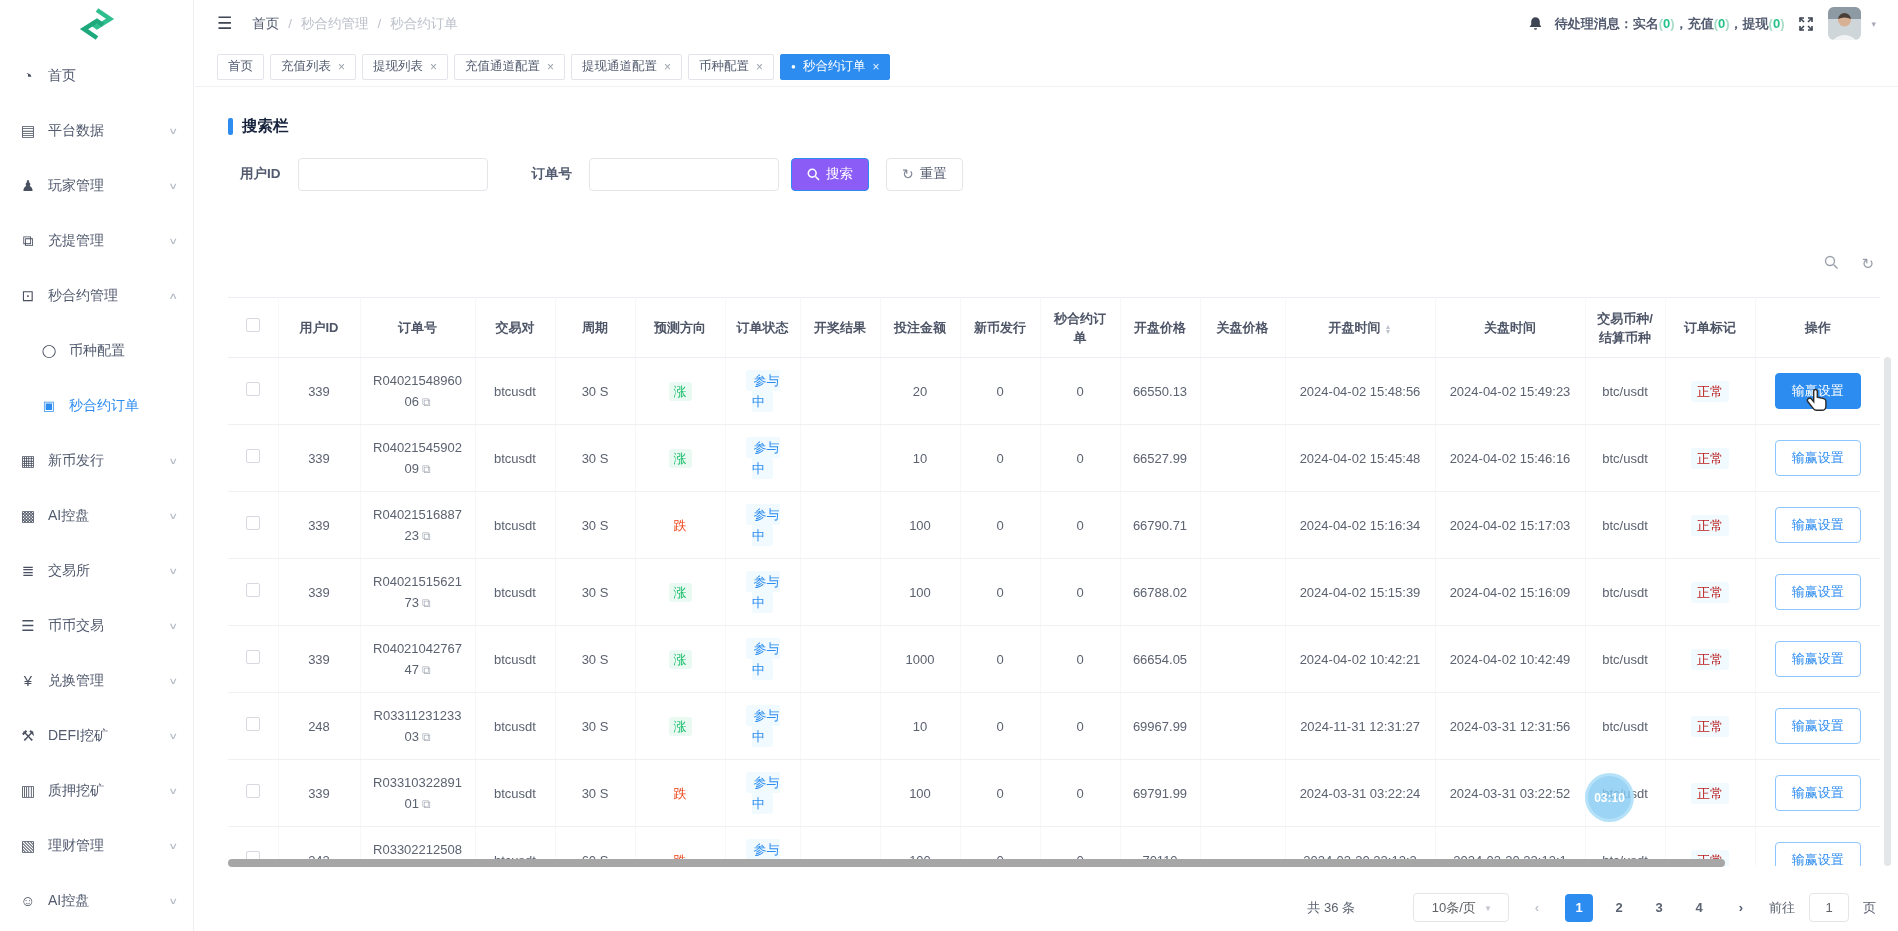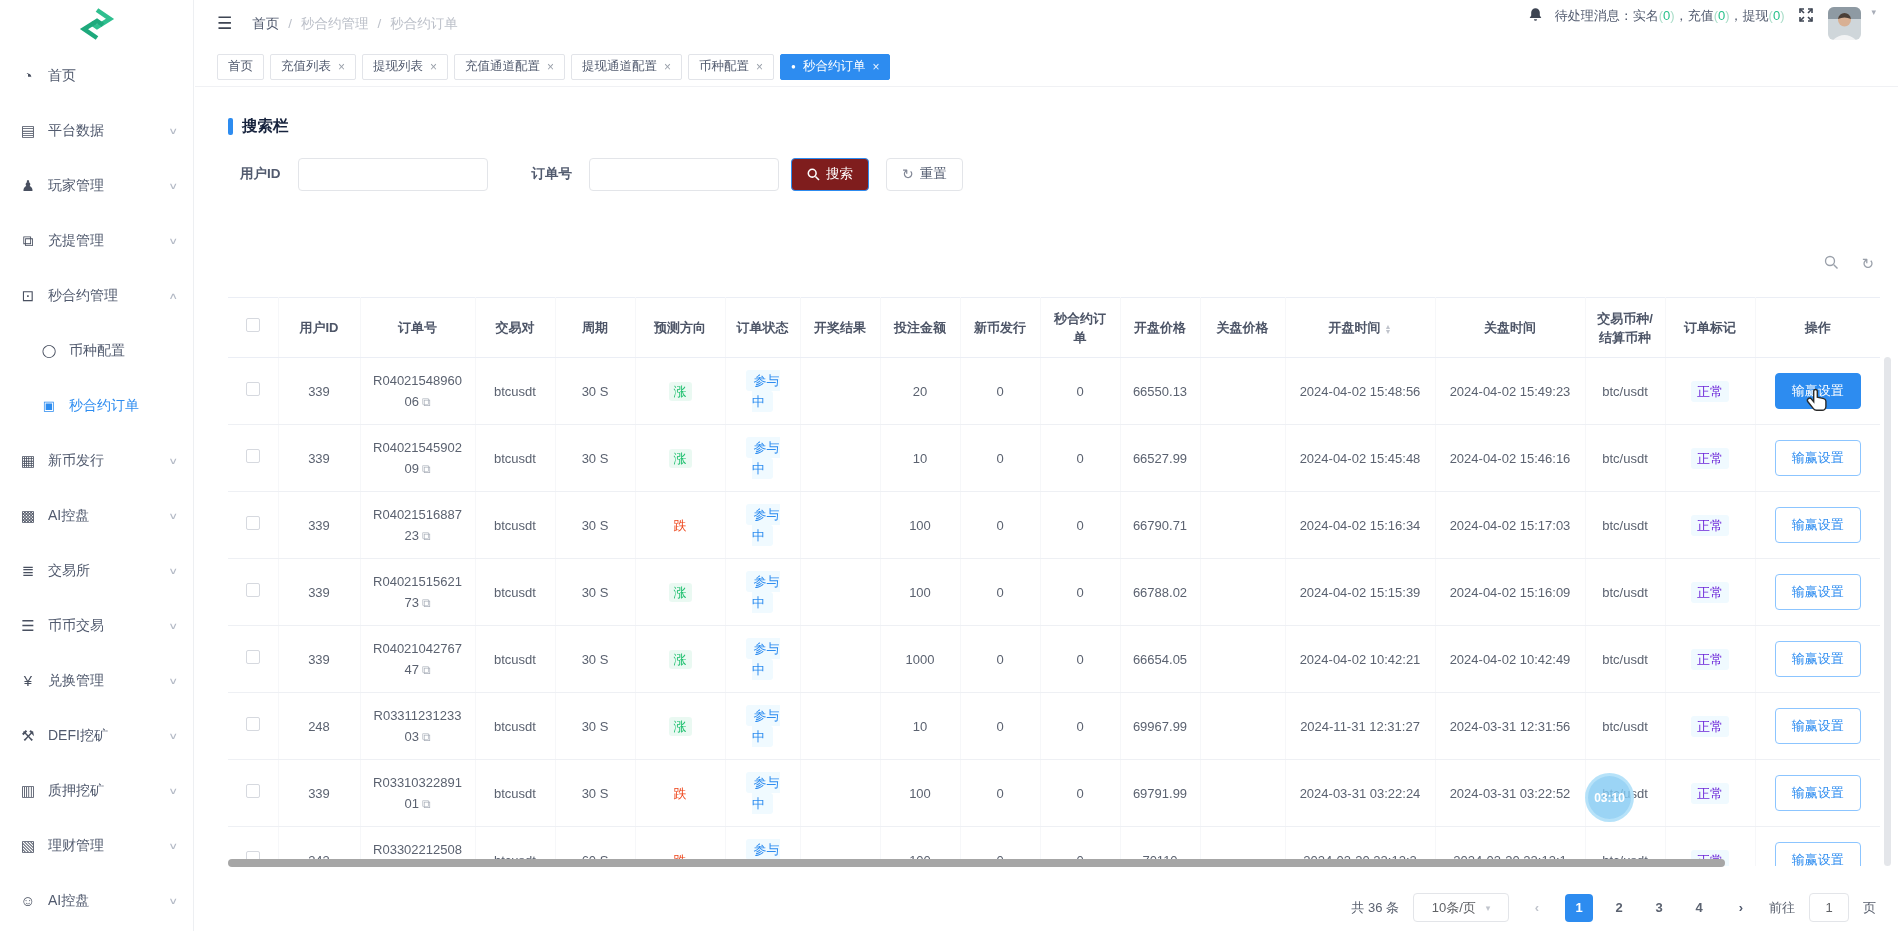--- a/index.html
+++ b/index.html
@@ -18,21 +18,21 @@
   .side-item.active .micon { color:#2d8cf0; }
 
   
   .main { position:absolute; left:195px; top:0; width:1703px; height:931px; }
 
   .topbar { height:47px; display:flex; align-items:center; padding:0 22px; }
   .burger { font-size:17px; color:#3e4553; cursor:pointer; }
   .crumbs { margin-left:20px; font-size:13.5px; display:flex; gap:9px; align-items:center; }
   .crumb-first { color:#515a6e; }
   .crumb-rest, .crumb-sep { color:#bcc0c9; }
-  .top-right { margin-left:auto; display:flex; align-items:flex-start; gap:10px; font-size:13px; }
+  .top-right { margin-left:auto; display:flex; align-items:center; gap:10px; font-size:13px;font-weight:bold; }
   .bell { margin-right:2px; }
   .n-label { color:#515a6e; }
   .n-paren { color:#a9ddc8; }
   .n-count { color:#27c28b; }
   .fs-icon { margin:0 4px; cursor:pointer; }
   .avatar { width:33px; height:33px; border-radius:6px; overflow:hidden; display:block; cursor:pointer; }
   .ava-caret { font-size:9px; color:#a8adb8; }
 
   .tabsbar { height:40px; display:flex; align-items:center; gap:6px; padding:0 22px; border-bottom:1px solid #f0f1f4; }
   .tab { height:26px; display:flex; align-items:center; gap:7px; padding:0 10px; border:1px solid #e2e4e9; border-radius:2px; background:#fff; font-size:12.5px; color:#515a6e; cursor:pointer; }
@@ -43,50 +43,50 @@
 
   .search-title { position:absolute; left:33px; top:116px; display:flex; align-items:center; gap:9px; }
   .accent-bar { width:5px; height:17px; background:#2d8cf0; border-radius:2px; }
   .search-title b { font-size:15.5px; color:#17233d; }
 
   .form-row { position:absolute; left:45px; top:157px; display:flex; align-items:center; height:34px; }
   .f-label { font-size:13.5px; color:#515a6e; font-weight:bold; }
   .f-input { width:190px; height:33px; border:1px solid #e3e5e9; border-radius:4px; margin-left:17px; outline:none; padding:0 10px; font-size:13px; color:#515a6e; }
   .gap1 { width:44px; }
   .btn { height:33px; border-radius:4px; display:flex; align-items:center; gap:6px; padding:0 15px; font-size:13.5px; cursor:pointer; border:1px solid transparent; }
-  .btn-search { background:#7f1d1d; color:#fff; border-color:#2d8cf0; margin-left:12px; }
+  .btn-search { background:#8b5cf6; color:#fff; border-color:#2d8cf0; margin-left:12px; }
   .btn-reset  { background:#fff; color:#515a6e; border-color:#e3e5e9; margin-left:17px; }
   .btn-reset .r-ico { color:#808695; font-size:14px; }
 
   .grid-tools { position:absolute; top:255px; right:24px; display:flex; gap:22px; color:#9aa0aa; }
   .grid-tools .g-ico { cursor:pointer; font-size:15px; }
 
   
   .grid-wrap { position:absolute; left:33px; top:297px; width:1652px; height:569px; overflow:hidden; }
   table.grid { border-collapse:collapse; table-layout:fixed; width:1652px; font-size:13px; }
   .grid th { height:60px; font-weight:bold; color:#4d5567; border-top:1px solid #ebeef5; border-bottom:1px solid #ebeef5; border-right:1px solid #f6f7f9; text-align:center; padding:0 8px; line-height:19px; }
   .grid td { height:67px; color:#5b6270; border-bottom:1px solid #eef0f4; border-right:1px solid #f6f7f9; text-align:center; padding:0 11px; line-height:21px; word-break:break-all; }
   .grid th:last-child, .grid td:last-child { border-right:none; }
   .cbx { width:14px; height:14px; border:1px solid #d6d9df; border-radius:2px; background:#fff; display:inline-block; cursor:pointer; }
   .copy-ico { color:#aab0ba; margin-left:3px; font-size:12px; cursor:pointer; }
   .badge-up   { color:#19be6b; background:rgba(25,190,107,.09); padding:2px 5px; border-radius:3px; }
   .badge-down { color:#ed4014; padding:2px 5px; border-radius:3px; }
   .badge-status { color:#2d8cf0; background:#f0faff; padding:3px 8px; border-radius:3px; }
-  .badge-flag { color:#6d28d9; background:#f0faff; padding:3px 6px; border-radius:3px; }
+  .badge-flag { color:#b91c1c; background:#f0faff; padding:3px 6px; border-radius:3px; }
   .btn-action { border:1px solid #8cc5ff; color:#2d8cf0; background:#fff; border-radius:4px; padding:8px 16px; font-size:13px; cursor:pointer; }
   .btn-action.hovered { background:#2d8cf0; color:#fff; border-color:#2d8cf0; }
   .sort-box { display:inline-flex; flex-direction:column; vertical-align:middle; margin-left:4px; line-height:5px; }
   .sort-box span { font-size:7px; color:#c0c4cc; cursor:pointer; }
 
   .h-scroll { position:absolute; left:33px; top:859px; width:1497px; height:8px; background:#a6a6a6; border-radius:4px; }
   .v-scroll { position:absolute; right:7px; top:357px; width:7px; height:509px; background:#e4e6ea; border-radius:4px; }
 
   
   .pager { position:absolute; right:22px; top:893px; display:flex; align-items:center; gap:14px; font-size:13px; color:#5b6270; }
-  .psize { width:96px; height:29px; border:1px solid #e3e5e9; border-radius:4px; display:flex; align-items:center; justify-content:center; gap:10px; color:#606266; cursor:pointer; }
+  .psize { width:96px; height:29px; border:1px solid #e3e5e9; border-radius:4px; display:flex; align-items:center; justify-content:center; gap:10px; color:#606266; cursor:pointer;margin-left:44px; }
   .psize .caret { color:#c0c4cc; font-size:9px; }
   .pg { min-width:28px; height:28px; display:flex; align-items:center; justify-content:center; border-radius:4px; cursor:pointer; font-weight:bold; }
   .pg.active { background:#2d8cf0; color:#fff; }
   .pg-prev { color:#c0c4cc; } .pg-next { color:#515a6e; }
   .goto-box { width:40px; height:29px; border:1px solid #e3e5e9; border-radius:4px; display:flex; align-items:center; justify-content:center; color:#606266; }
   .pages-row { display:flex; gap:12px; align-items:center; }
 
   
   .time-badge { position:absolute; left:1585px; top:773px; width:49px; height:49px; border-radius:50%; background:rgba(130,201,243,.8); border:3px solid rgba(185,227,250,.9); color:#fff; font-size:12px; font-weight:bold; display:flex; align-items:center; justify-content:center; z-index:20; }
   .cursor { position:absolute; left:1806px; top:388px; z-index:30; pointer-events:none; }

